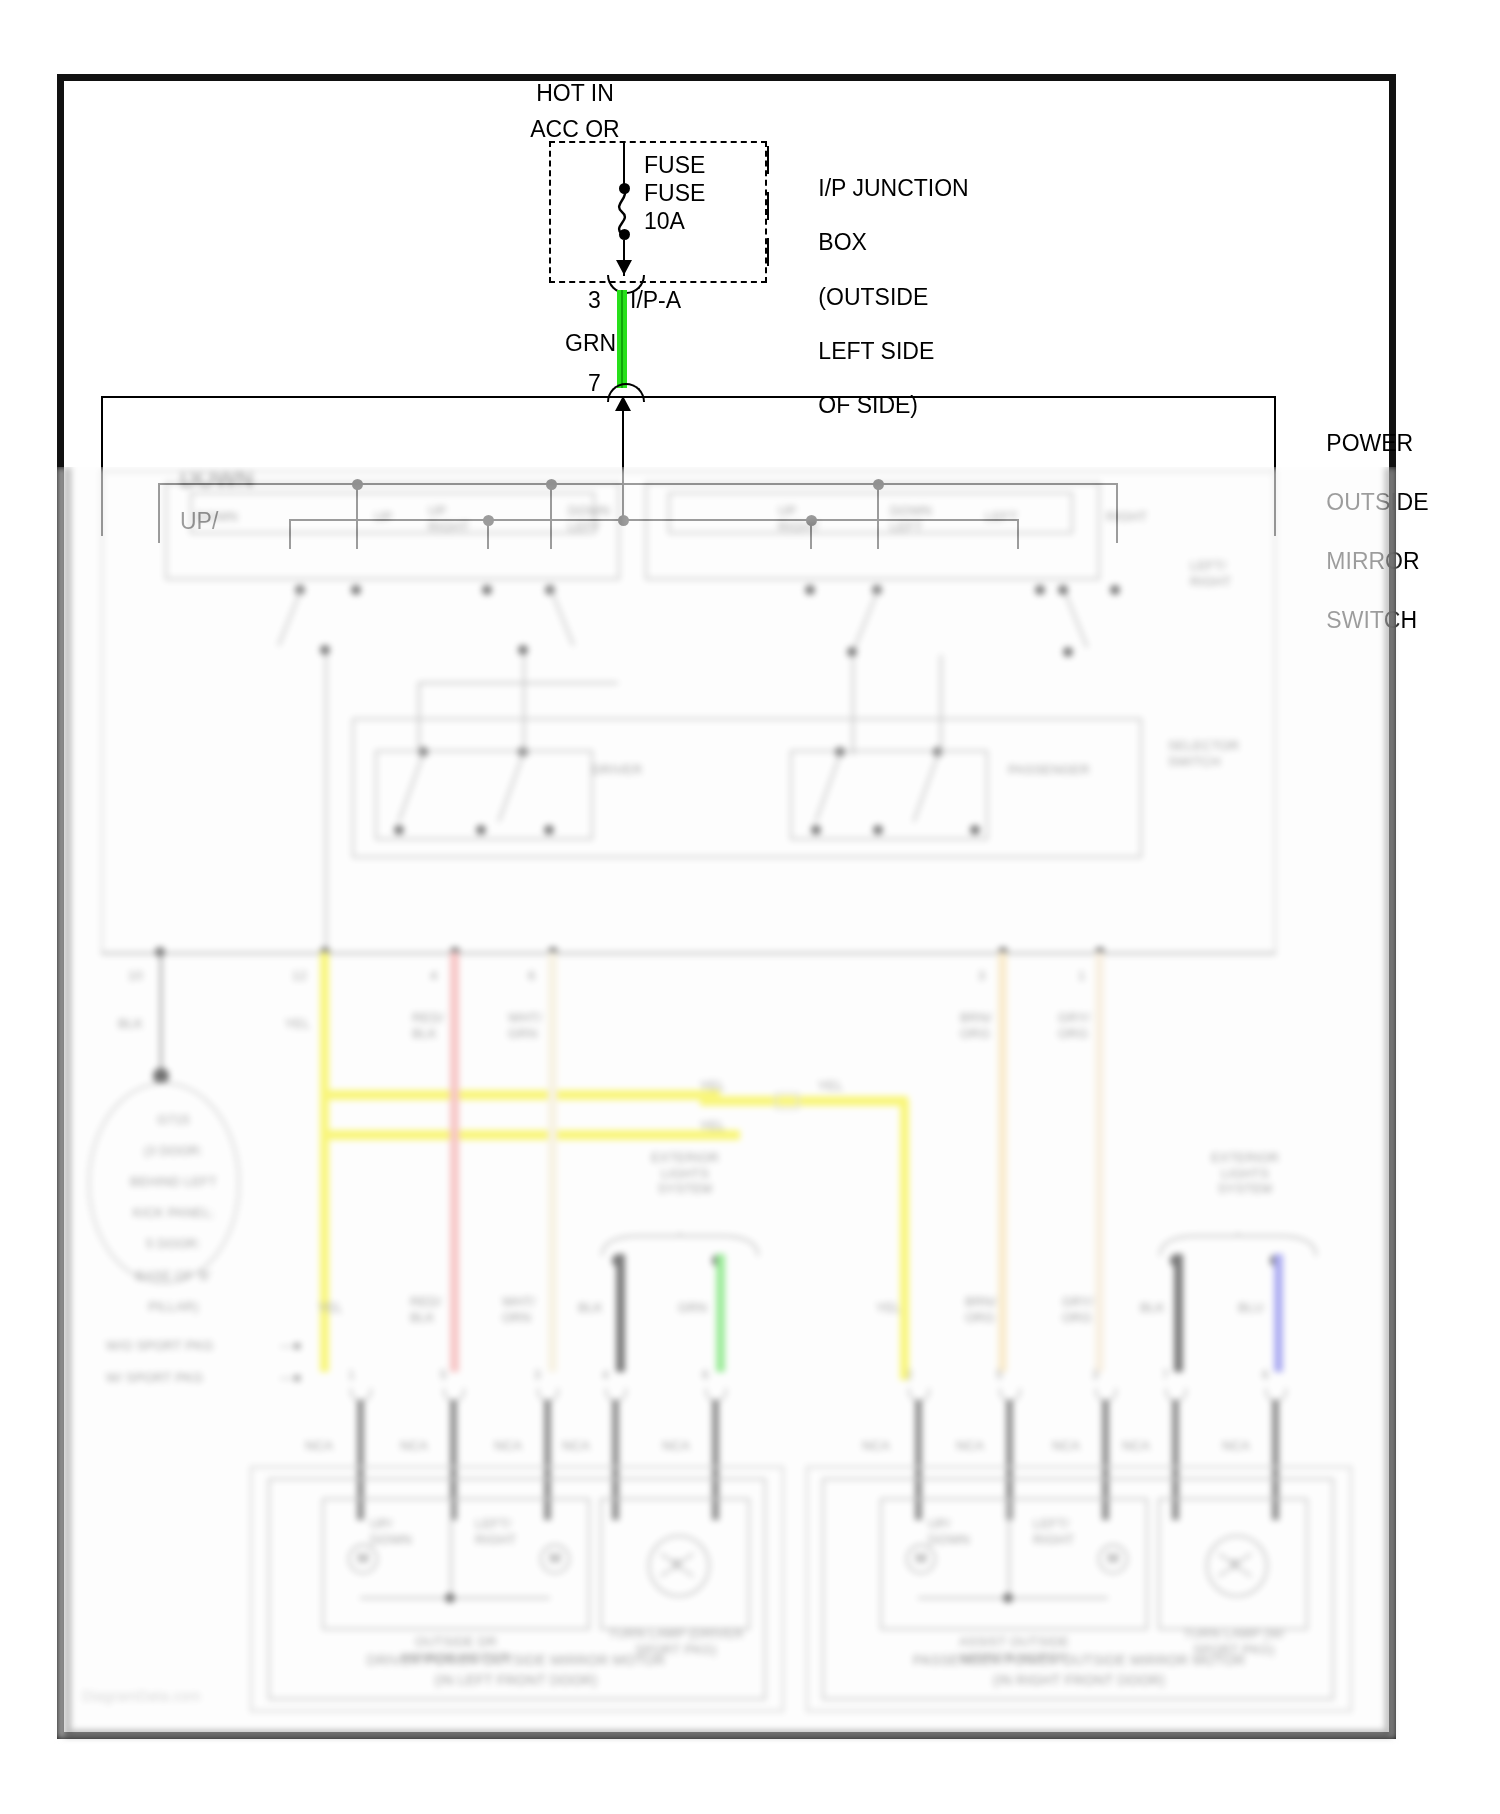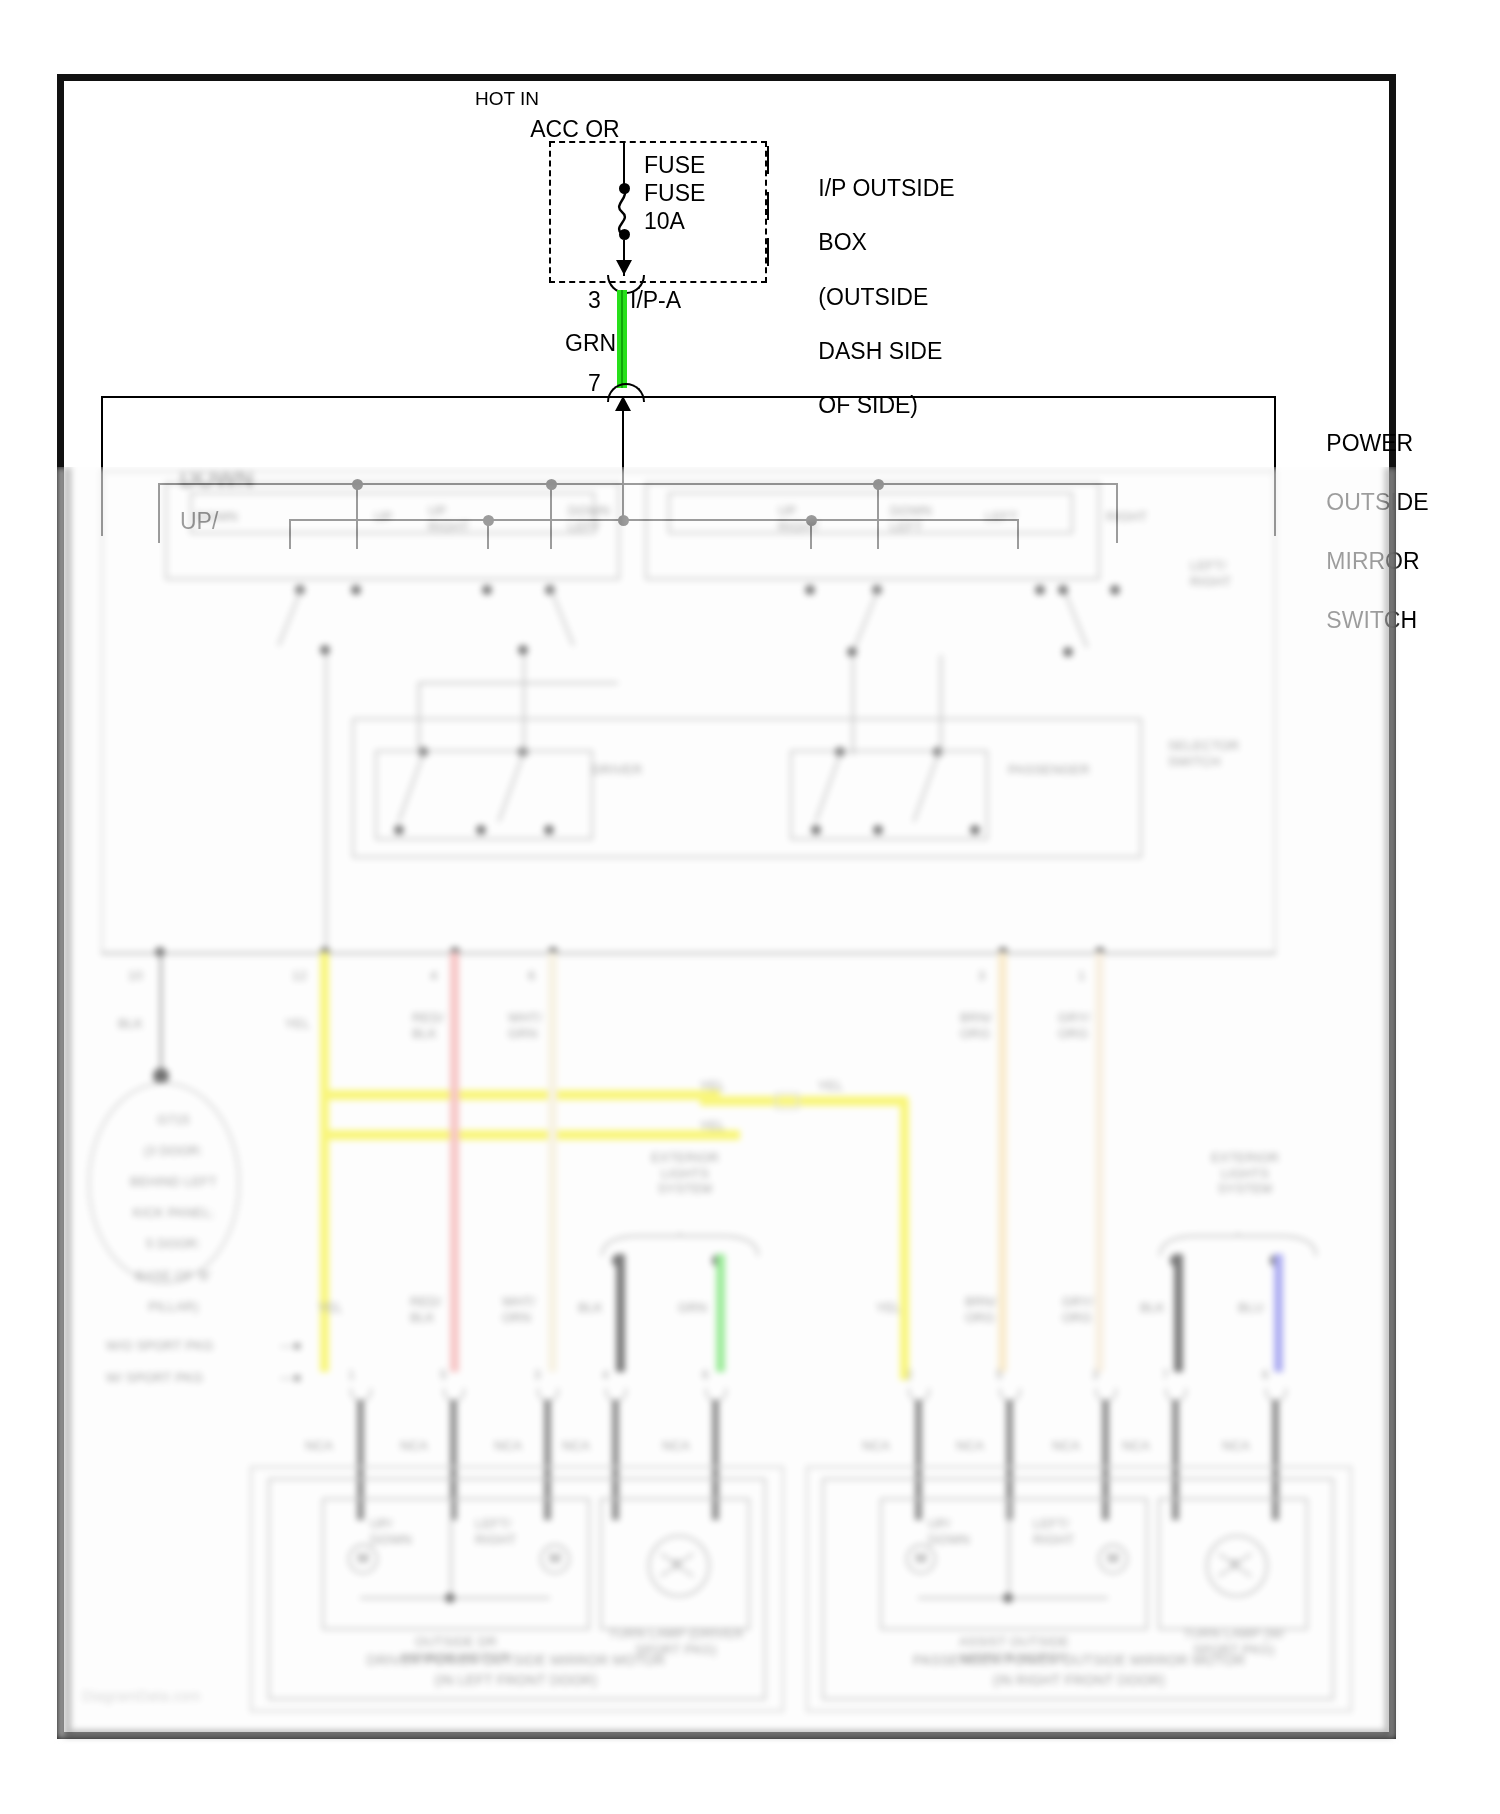--- a/index.html
+++ b/index.html
@@ -77,42 +77,42 @@
   .watermark{position:absolute;color:#b9b9b9;font-size:14px;letter-spacing:.4px;}
 </style>
 </head>
 <body>
 
 <div id="page">
   <div class="outer-frame"></div>
 
   <div id="sharp">
 
-    <div class="txt" style="left:575px;top:88px;font-size:19px;text-align:left;width:200px;margin-left:-100px;">HOT IN</div>
+    <div class="txt" style="left:575px;top:80px;font-size:23px;text-align:center;width:200px;margin-left:-100px;">HOT IN</div>
     <div class="txt" style="left:575px;top:116px;font-size:23px;text-align:center;width:200px;margin-left:-100px;">ACC OR</div>
 
     <div class="dashbox" style="left:549px;top:141px;width:218px;height:142px;"></div>
 
     <div class="vl" style="left:623px;top:141px;height:46px;"></div>
     <div class="dot" style="left:624px;top:188px;"></div>
 
     <svg class="fuse" style="left:616px;top:188px;" viewBox="0 0 16 46">
       <path d="M8 0 C 18 9, -2 16, 8 24 C 18 32, -2 38, 8 46" stroke="#000" stroke-width="2.4" fill="none"></path>
     </svg>
     <div class="dot" style="left:624px;top:234px;"></div>
 
     <div class="txt" style="left:644px;top:152px;font-size:23px;">FUSE</div>
     <div class="txt" style="left:644px;top:180px;font-size:23px;">FUSE</div>
     <div class="txt" style="left:644px;top:208px;font-size:23px;">10A</div>
 
     <div class="txt" style="left:780px;top:148px;font-size:23px;">
-      <span>I/P OUTSIDE</span><br>
+      <span>I/P JUNCTION</span><br>
       <span>BOX</span><br>
       <span>(OUTSIDE</span><br>
-      <span>DASH SIDE</span><br>
+      <span>LEFT SIDE</span><br>
       <span>OF SIDE)</span>
     </div>
 
     <div class="vl" style="left:767px;top:146px;height:28px;"></div>
     <div class="vl" style="left:767px;top:192px;height:28px;"></div>
     <div class="vl" style="left:767px;top:238px;height:28px;"></div>
 
     <div class="vl" style="left:623px;top:240px;height:36px;"></div>
     <div class="arrow-dn" style="left:624px;top:260px;"></div>
     <div class="cup" style="left:624px;top:275px;"></div>

